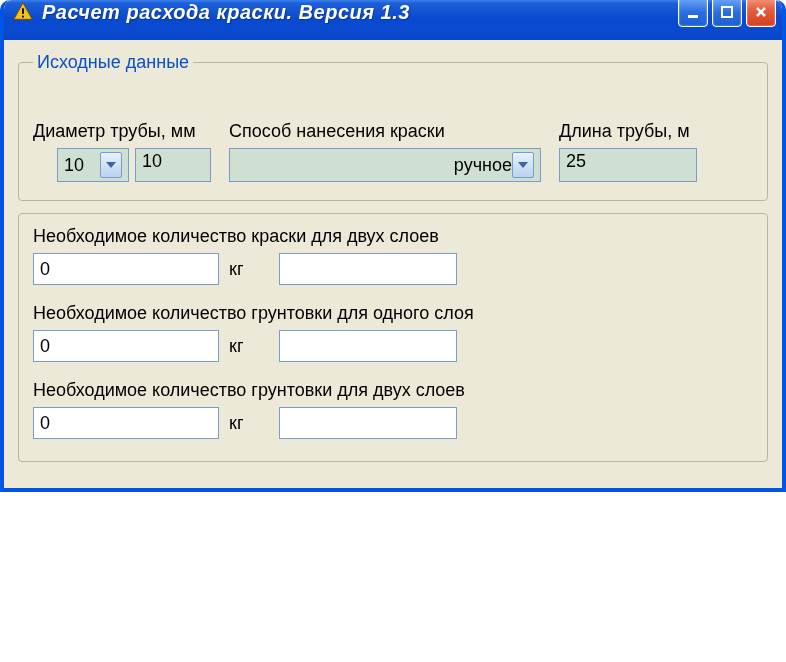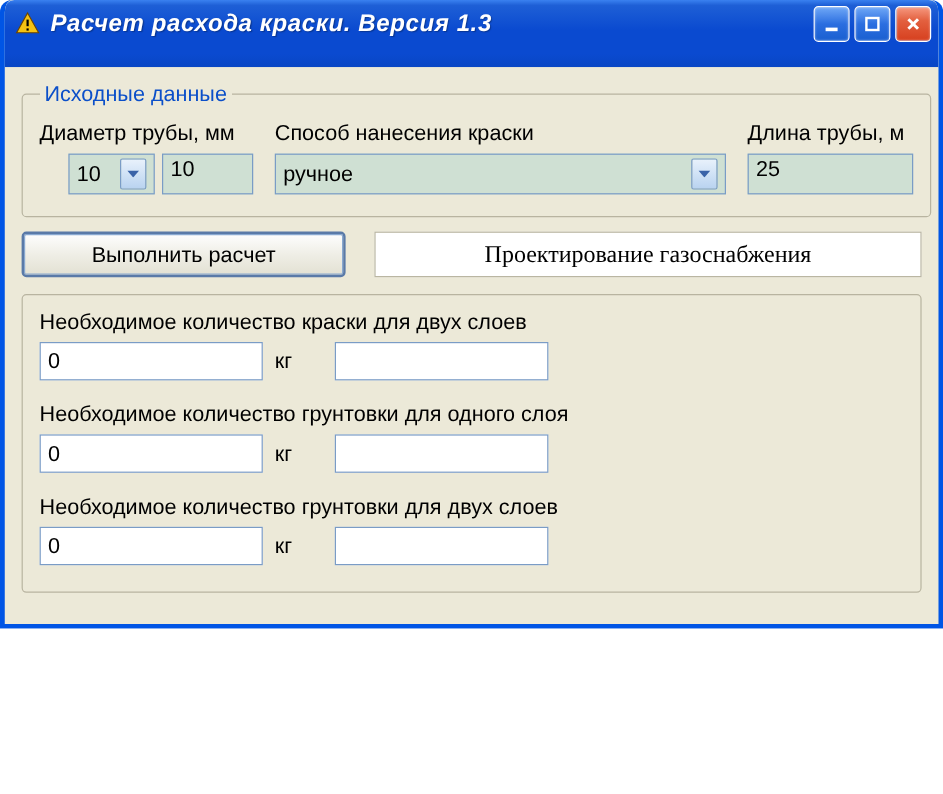--- a/index.html
+++ b/index.html
@@ -13,21 +13,21 @@
   }
   .window {
     width: 786px;
     border: 4px solid #0055e5;
     border-top: none;
     border-radius: 10px 10px 0 0;
     overflow: hidden;
     background: #ece9d8;
   }
   .titlebar {
-    height: 56px;
+    height: 40px;
     background: linear-gradient(to bottom, #3a81f0 0%, #1e5fd6 8%, #0a4ad0 45%, #0a4ad0 80%, #0846c4 100%);
     display: flex;
     align-items: center;
     padding: 0 6px 16px 8px;
     border-radius: 8px 8px 0 0;
   }
   .titlebar .app-icon {
     width: 22px;
     height: 22px;
     margin-right: 8px;
@@ -88,20 +88,21 @@
   }
   fieldset.group legend {
     color: #0b4fc9;
     font-size: 18px;
     padding: 0 4px;
   }
   .input-row {
     display: flex;
     gap: 18px;
     align-items: flex-start;
+    margin-top: 36px;
   }
   .col { display:flex; flex-direction:column; gap:6px; }
   .col .col-label {
     font-size: 18px;
     color: #000;
     white-space: nowrap;
   }
   .field-wrap { display:flex; gap:6px;padding-left:24px; }
   .combo, .textin, .select-wide {
     height: 34px;
@@ -125,24 +126,24 @@
     background: linear-gradient(to bottom,#e8f1fb 0%, #b9d3f0 100%);
     border:1px solid #7a9cc6;
     border-radius:2px;
     display:flex;
     align-items:center;
     justify-content:center;
   }
   .textin { width: 76px; }
   .textin.medium { width: 138px; }
   .select-wide {
-    width: 376px;
-    display:flex;
-    align-items:center;
-    justify-content:space-between;
+    width: 312px;
+    display:flex;
+    align-items:center;
+    justify-content:flex-end;
   }
   .select-wide .combo-btn {
     width:22px;
     height:26px;
     background: linear-gradient(to bottom,#e8f1fb 0%, #b9d3f0 100%);
     border:1px solid #7a9cc6;
     border-radius:2px;
     display:flex;
     align-items:center;
     justify-content:center;
@@ -275,24 +276,20 @@
         </div>
 
         <div class="col">
           <span class="col-label">Длина трубы, м</span>
           <div class="textin medium">25</div>
         </div>
 
       </div>
     </fieldset>
 
-    <div class="action-row">
-      <div class="btn-calc">Выполнить расчет</div>
-      <div class="link-box">Проектирование газоснабжения</div>
-    </div>
 
     <fieldset class="group">
 
       <div class="result-block">
         <div class="rlabel">Необходимое количество краски для двух слоев</div>
         <div class="result-line">
           <div class="out">0</div>
           <span class="unit">кг</span>
           <div class="out secondary"></div>
         </div>

